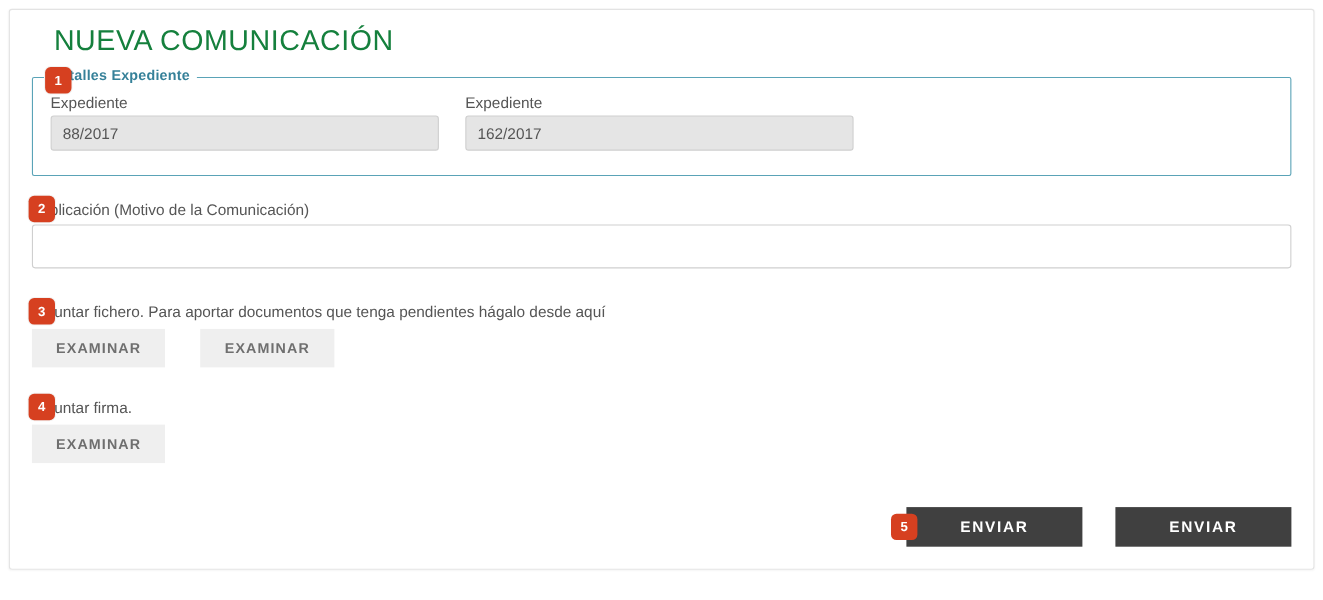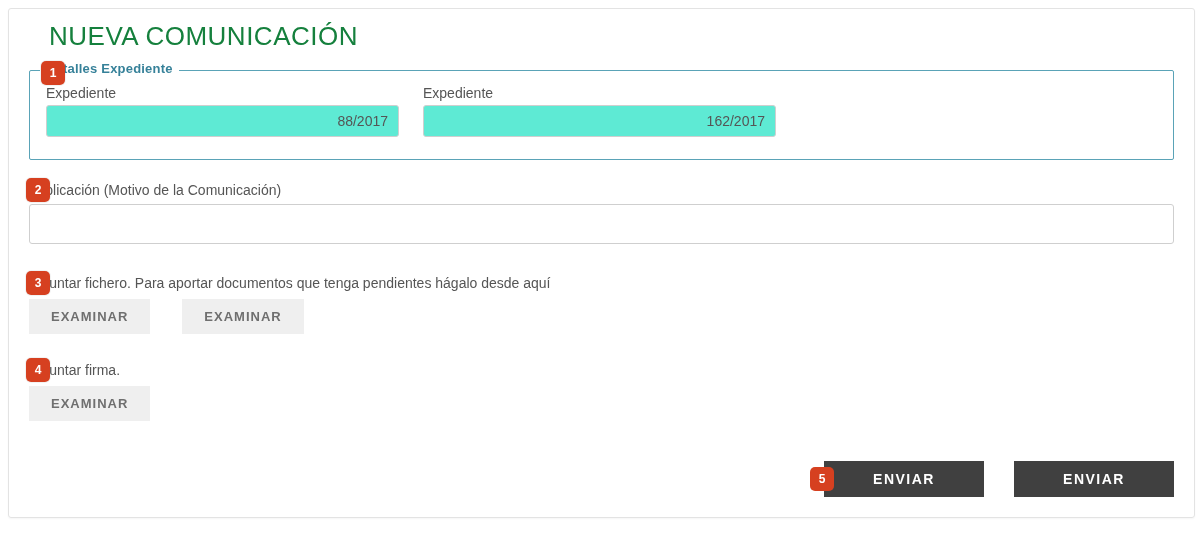--- a/index.html
+++ b/index.html
@@ -75,22 +75,21 @@
       color: #555;
       margin-bottom: 4px;
     }
     .text-input {
       height: 32px;
       border: 1px solid #cfcfcf;
       border-radius: 3px;
       padding: 0 10px;
       font-size: 14px;
       color: #555;
-      background: #5eead4;
-      text-align: right;
+      background: #e5e5e5;
     }
 
     .section-label {
       font-size: 14px;
       color: #555;
       margin-bottom: 6px;
     }
     .explain-input {
       width: 100%;
       height: 40px;

